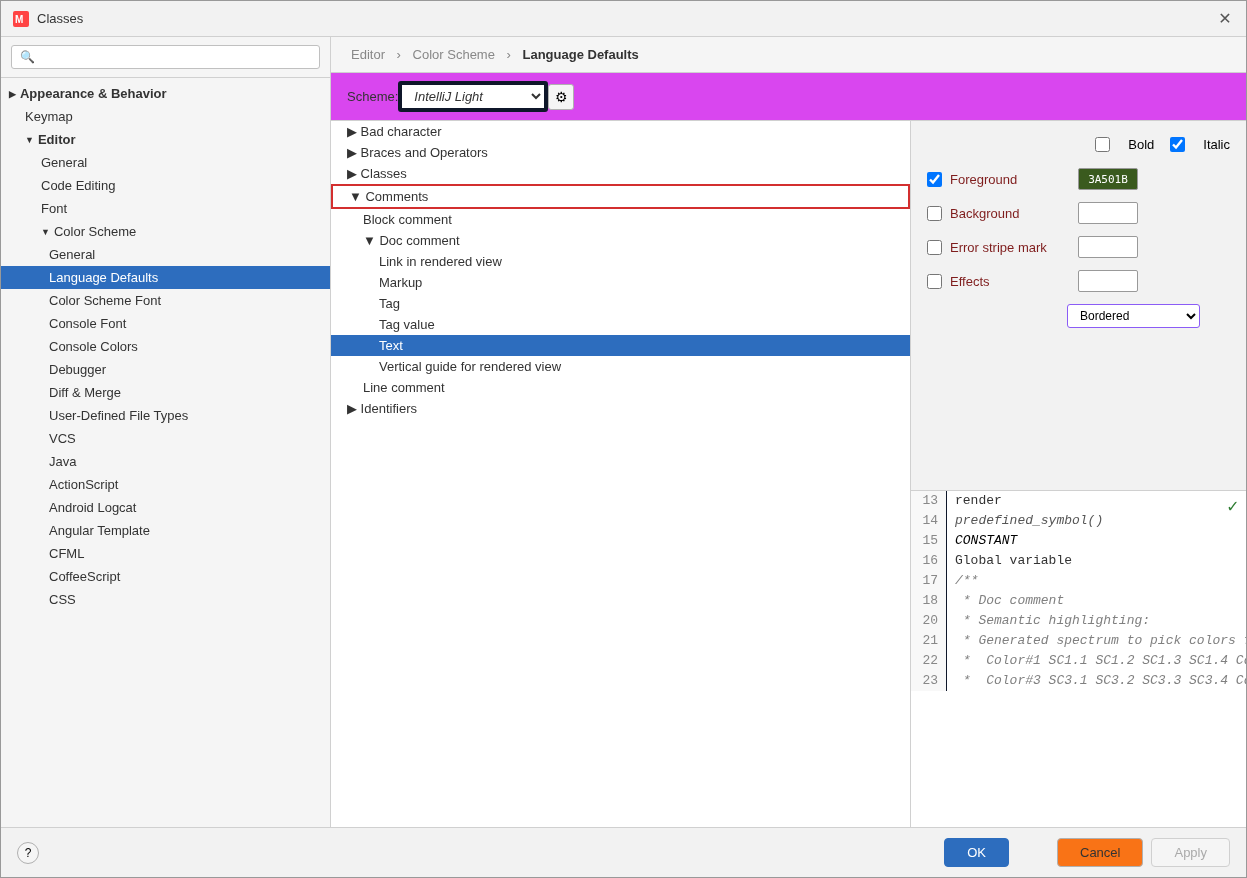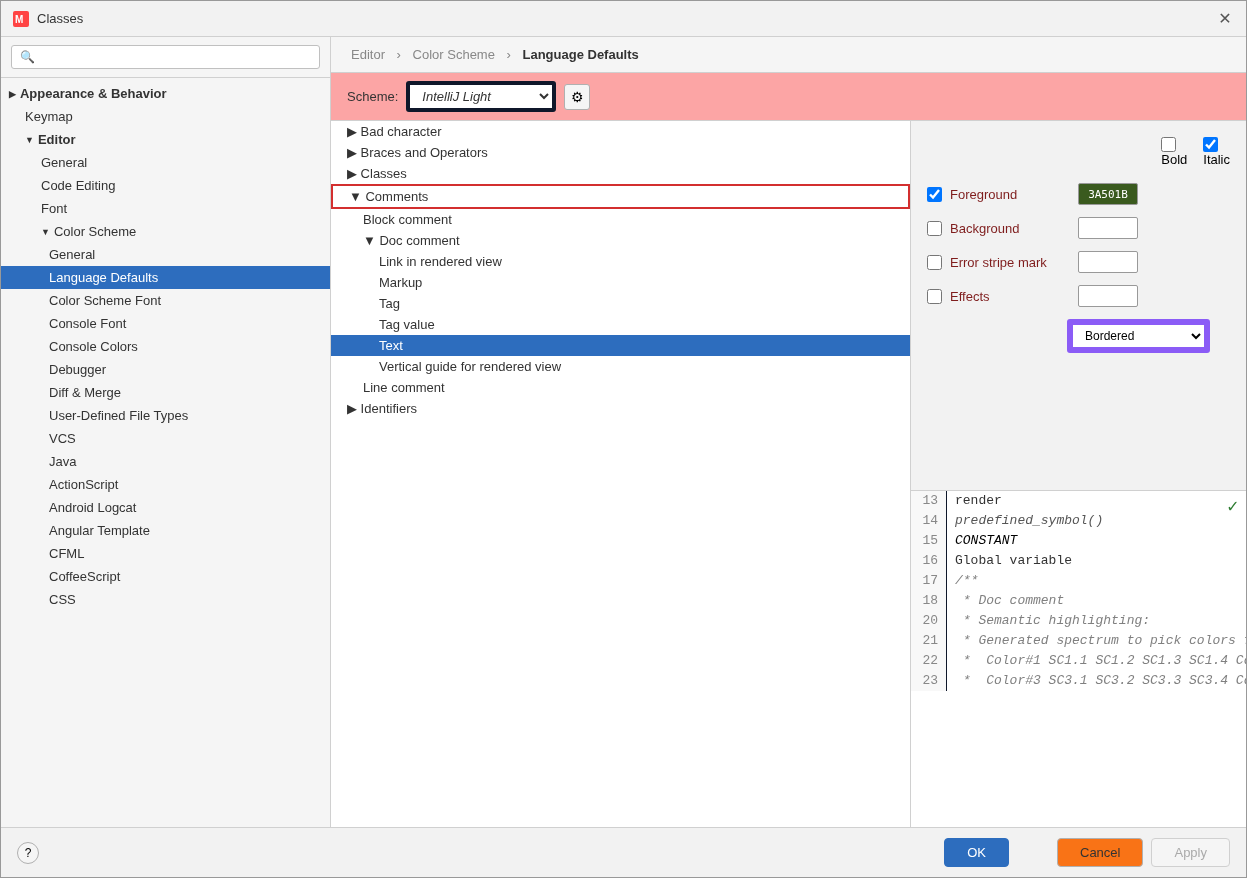--- a/index.html
+++ b/index.html
@@ -126,23 +126,23 @@
       color: #333;
       background: #f5f5f5;
       flex-shrink: 0;
     }
     .breadcrumb-bar span { color: #888; margin: 0 4px; }
     .breadcrumb-bar .current { font-weight: bold; color: #333; }
     .scheme-bar {
       padding: 8px 16px;
       display: flex;
       align-items: center;
-      gap: 8px;
+      gap: 0;
       border-bottom: 1px solid #d0d0d0;
-      background: #fca5a5;
+      background: #d946ef;
       flex-shrink: 0;
     }
     .scheme-label { font-size: 13px; color: #333; }
     .scheme-select {
       padding: 3px 8px;
       border: 4px solid #0f172a;
       border-radius: 3px;
       background: white;
       font-size: 13px;
       color: #333;
@@ -217,27 +217,26 @@
       cursor: pointer;
     }
     .bold-italic-row {
       display: flex;
       gap: 16px;
       margin-bottom: 16px;
       justify-content: flex-end;
     }
     .bi-option {
       display: flex;
-      align-items: flex-start;
-      gap: 0;
-      font-size: 13px;
-      flex-direction: column;
+      align-items: flex-end;
+      gap: 18px;
+      font-size: 13px;
     }
     .effects-select {
-      border: 6px solid #8b5cf6;
+      border: 1px solid #8b5cf6;
       border-radius: 3px;
       padding: 3px 8px;
       font-size: 12px;
       min-width: 120px;
       background: white;
     }
     .code-preview {
       flex: 1;
       background: white;
       border-top: 1px solid #d0d0d0;

